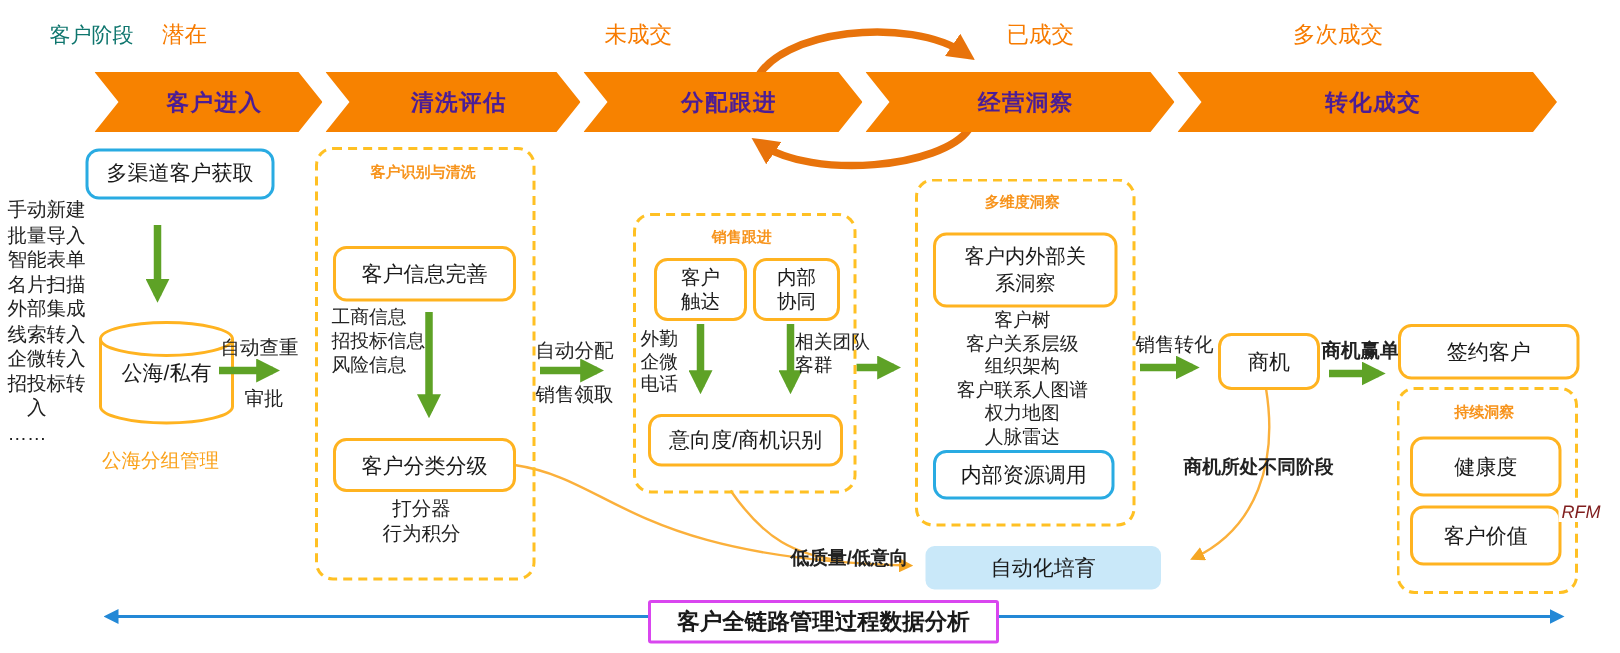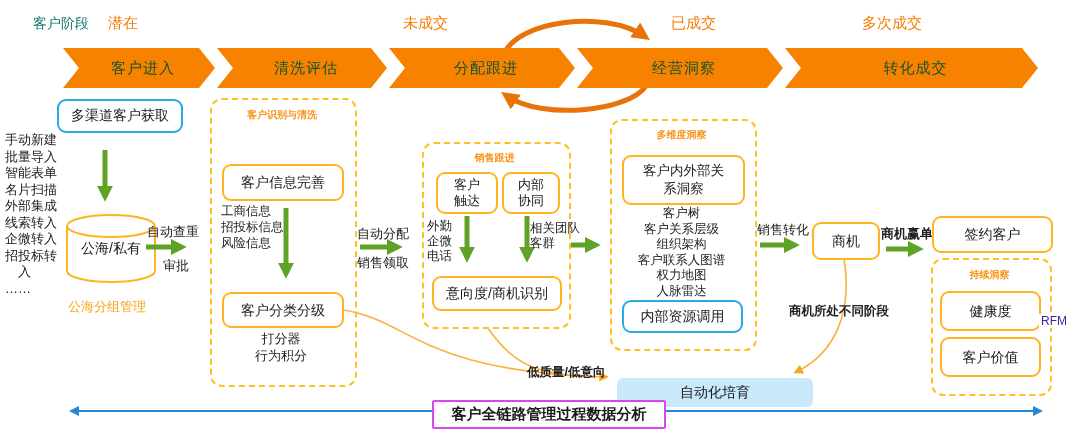--- a/index.html
+++ b/index.html
@@ -3,21 +3,21 @@
 <meta charset="utf-8">
 <style>
   html,body{margin:0;padding:0;background:#fff;}
   #canvas{position:relative;width:1080px;height:435px;background:#fff;overflow:hidden;
     font-family:"Liberation Sans","DejaVu Sans",sans-serif;color:#1a1a1a;}
   #overlay{position:absolute;left:0;top:0;width:1080px;height:435px;z-index:0;pointer-events:none;}
   .abs{position:absolute;z-index:1;}
   .chev{position:absolute;z-index:1;top:48px;height:40px;background:#F78200;
     clip-path:polygon(0% 0%,calc(100% - 16px) 0%,100% 50%,calc(100% - 16px) 100%,0% 100%,16px 50%);
     display:flex;align-items:center;justify-content:center;}
-  .chev span{color:#14532d;font-weight:normal;font-size:15px;letter-spacing:1px;padding-left:8px;text-align:right;}
+  .chev span{color:#4c1d95;font-weight:bold;font-size:15px;letter-spacing:1px;padding-left:8px;text-align:right;}
   .stage{position:absolute;z-index:1;top:14px;font-weight:normal;font-size:15px;color:#F77B00;}
   .stage-label{position:absolute;z-index:1;top:15px;font-size:14px;color:#0f766e;}
   .box-o{position:absolute;z-index:1;background:#fff;border:2px solid #FFB320;border-radius:9px;
     display:flex;align-items:center;justify-content:center;font-size:14px;text-align:center;
     white-space:pre-line;line-height:17px;}
   .box-b{position:absolute;z-index:1;background:#fff;border:2px solid #29ABE2;border-radius:9px;
     display:flex;align-items:center;justify-content:center;font-size:14px;text-align:center;}
   .dash{position:absolute;z-index:1;border:2px dashed #FFC023;border-radius:12px;}
   .dtitle{position:absolute;z-index:2;font-weight:bold;font-size:10px;color:#F7941D;text-align:center;}
   .note{position:absolute;z-index:1;font-size:12.5px;line-height:16px;color:#222;white-space:pre-line;}
@@ -158,20 +158,20 @@
   <div class="note" style="left:757px;top:222px;font-size:13px;">销售转化</div>
   <div class="box-o" style="left:812px;top:222px;width:64px;height:34px;">商机</div>
   <div class="note" style="left:881px;top:226px;font-size:13px;font-weight:bold;">商机赢单</div>
   <div class="box-o" style="left:932px;top:216px;width:117px;height:33px;">签约客户</div>
   <div class="bnote" style="left:789px;top:303px;">商机所处不同阶段</div>
 
   <div class="dash" style="left:931px;top:258px;width:117px;height:134px;"></div>
   <div class="dtitle" style="left:933px;top:268px;width:113px;">持续洞察</div>
   <div class="box-o" style="left:940px;top:291px;width:97px;height:36px;">健康度</div>
   <div class="box-o" style="left:940px;top:337px;width:97px;height:36px;">客户价值</div>
-  <div class="abs" style="left:1039px;top:314px;font-size:12px;color:#4c1d95;background:#fff;padding:0 2px;">RFM</div>
+  <div class="abs" style="left:1039px;top:334px;font-size:12px;color:#7f1d1d;background:#fff;padding:0 2px;font-style:italic;">RFM</div>
 
   <div class="bnote" style="left:527px;top:364px;z-index:2;">低质量/低意向</div>
-  <div class="fill-blue" style="left:617px;top:378px;width:196px;height:29px;">自动化培育</div>
+  <div class="fill-blue" style="left:617px;top:364px;width:157px;height:29px;">自动化培育</div>
 
   <div class="footerbox" style="left:432px;top:400px;width:230px;height:25px;">客户全链路管理过程数据分析</div>
 
 </div>
 
 </body></html>

